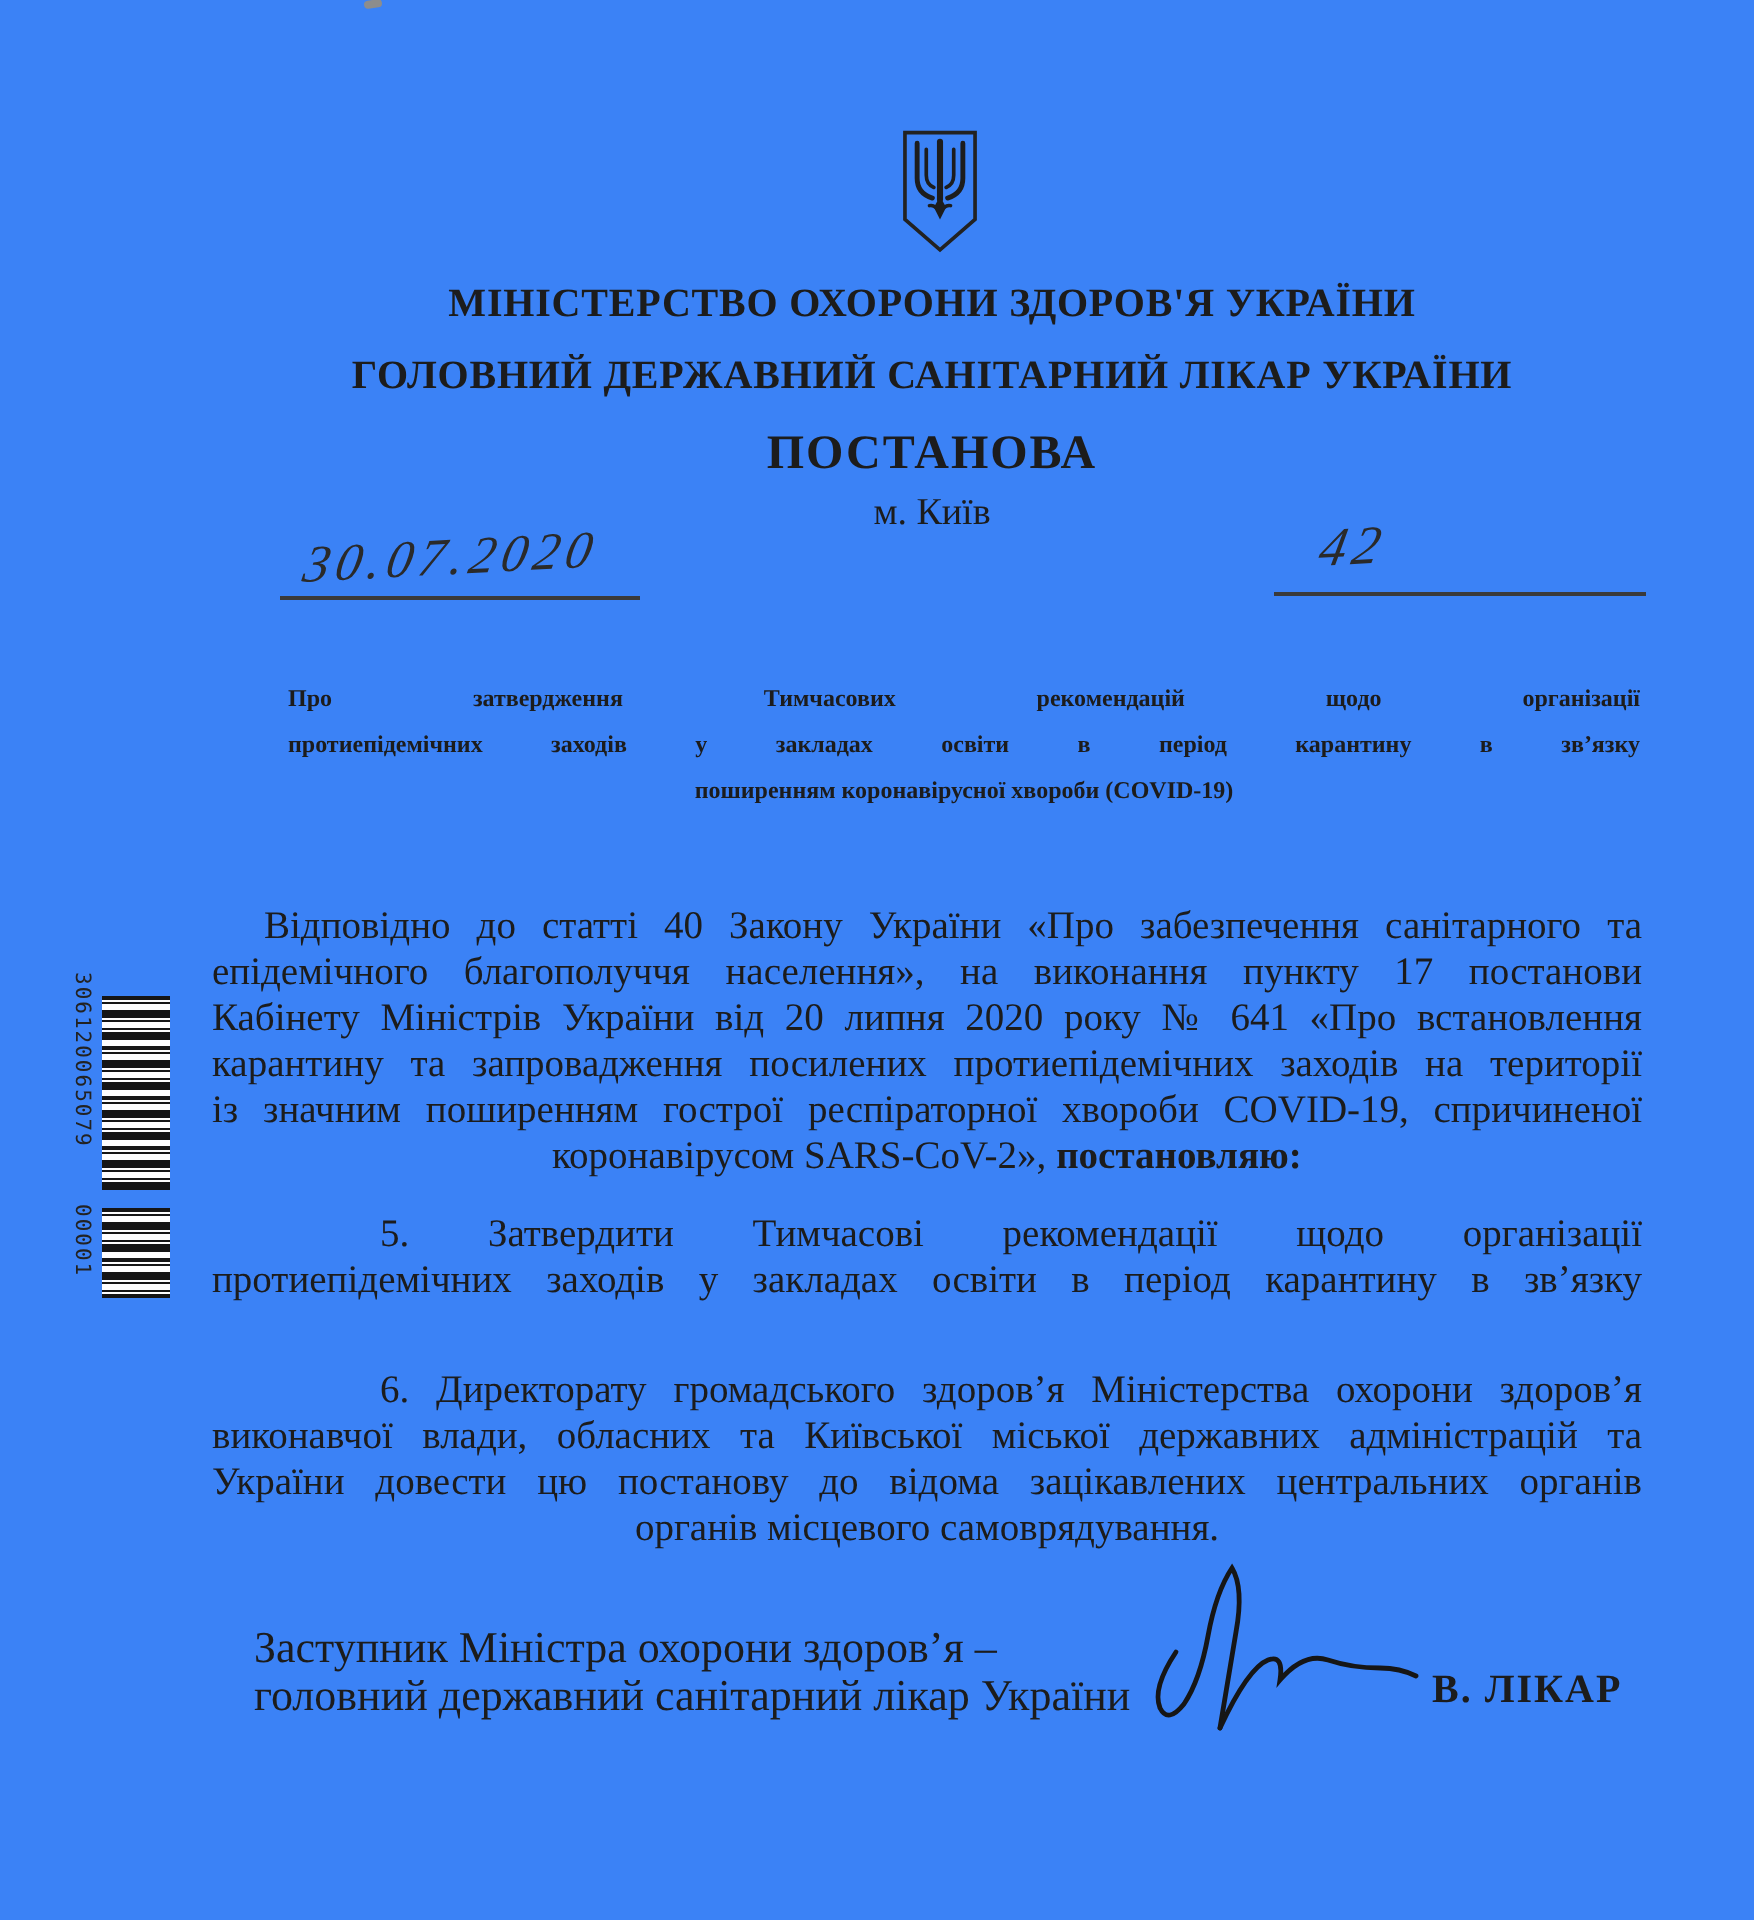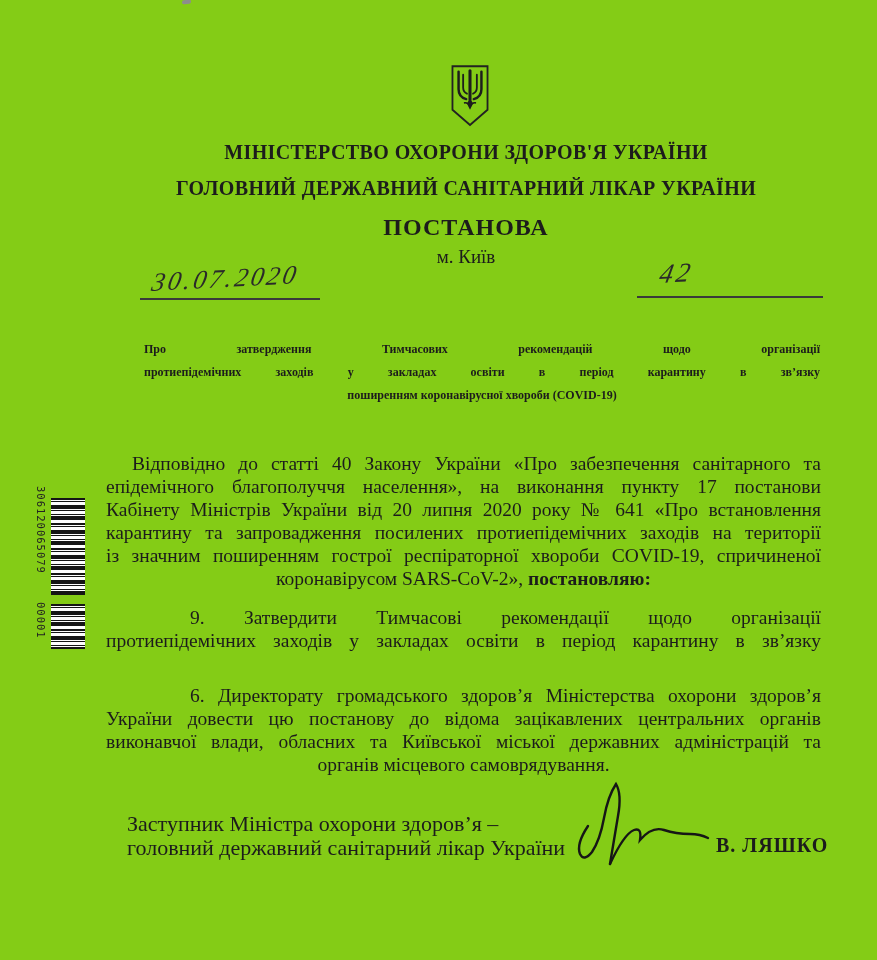--- a/index.html
+++ b/index.html
@@ -1,17 +1,17 @@
 <!DOCTYPE html>
 <html><head>
 <meta charset="utf-8">
 <style>
   html,body{margin:0;padding:0;background:#e8e8e8;}
   .page{
-    position:relative;width:877px;height:960px;background:#84cc16;
+    position:relative;width:877px;height:960px;background:#3b82f6;
     font-family:"Liberation Serif","DejaVu Serif",serif;color:#1c1c1c;
     overflow:hidden;margin:0 auto;
   }
   .abs{position:absolute;}
   .center{text-align:center;}
   .hdr{left:56px;width:820px;font-weight:bold;letter-spacing:.4px;}
   .ministry{top:141px;font-size:20px;}
   .authority{top:177px;font-size:20px;}
   .doctype{top:214px;font-size:24px;letter-spacing:1px;}
   .place{left:56px;width:820px;top:246px;font-size:19px;}
@@ -105,48 +105,48 @@
         <div class="jline">епідемічного благополуччя населення», на виконання пункту 17 постанови</div>
         <div class="jline">Кабінету Міністрів України від 20 липня 2020 року № 641 «Про встановлення</div>
         <div class="jline">карантину та запровадження посилених протиепідемічних заходів на території</div>
         <div class="jline">із значним поширенням гострої респіраторної хвороби COVID-19, спричиненої</div>
       </div>
     <div class="lastline"><span>коронавірусом SARS-CoV-2», </span><b>постановляю:</b></div>
   </div>
 
   <div class="abs bodyblock textblock item1 numbered">
     <div data-repeat="body.item1_lines">
-        <div class="jline">9. Затвердити Тимчасові рекомендації щодо організації</div>
+        <div class="jline">5. Затвердити Тимчасові рекомендації щодо організації</div>
         <div class="jline">протиепідемічних заходів у закладах освіти в період карантину в зв’язку</div>
       </div>
   </div>
 
   <div class="abs bodyblock textblock item2 numbered">
     <div data-repeat="body.item2_lines">
         <div class="jline">6. Директорату громадського здоров’я Міністерства охорони здоров’я</div>
+        <div class="jline">виконавчої влади, обласних та Київської міської державних адміністрацій та</div>
         <div class="jline">України довести цю постанову до відома зацікавлених центральних органів</div>
-        <div class="jline">виконавчої влади, обласних та Київської міської державних адміністрацій та</div>
       </div>
     <div class="lastline">органів місцевого самоврядування.</div>
   </div>
 
   <div class="abs sig-label">
     <div>Заступник Міністра охорони здоров’я –</div>
     <div>головний державний санітарний лікар України</div>
   </div>
 
   <div class="abs autograph">
     <svg width="155" height="102" viewBox="0 0 155 102">
       <g fill="none" stroke="#161616" stroke-width="2.4" stroke-linecap="round">
         <path d="M26 48 Q14 66 18 76 Q22 84 30 74 Q38 62 42 40 Q46 18 54 6 Q60 16 56 38 L48 86"></path>
         <path d="M48 86 Q62 56 72 52 Q80 49 78 62 Q90 48 102 52 Q114 56 128 56 Q138 56 146 60"></path>
       </g>
     </svg>
   </div>
 
-  <div class="abs sig-name">В. ЛЯШКО</div>
+  <div class="abs sig-name">В. ЛІКАР</div>
 
   <div class="abs bc-digits bc-dig-up">306120065079</div>
   <div class="abs bc-bars bc-up"></div>
   <div class="abs bc-digits bc-dig-low">00001</div>
   <div class="abs bc-bars bc-low"></div>
 
 </div>
 
 </body></html>

